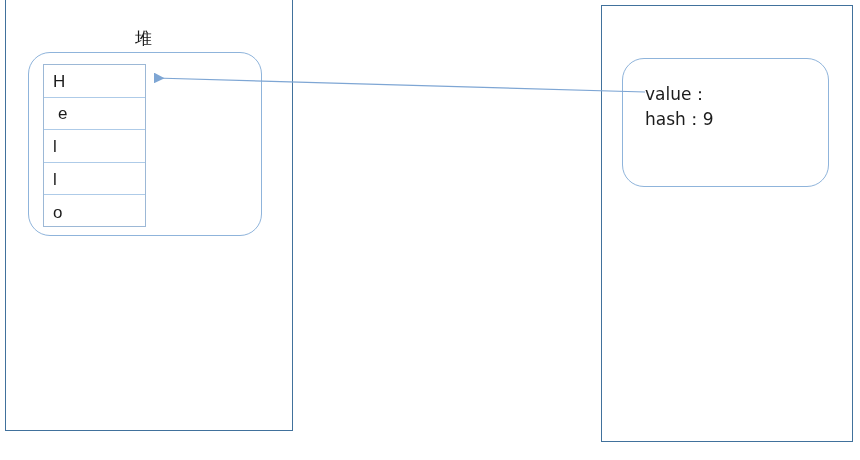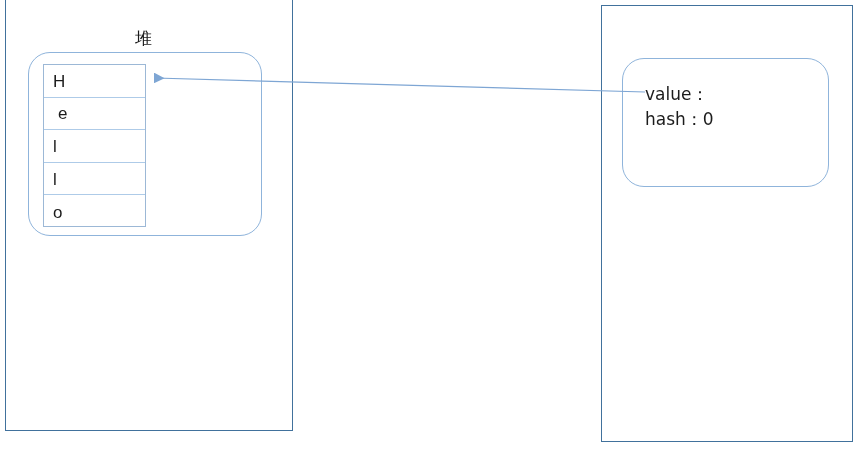--- a/index.html
+++ b/index.html
@@ -131,21 +131,21 @@
     </div>
   </div>
 
   <div class="panel" id="pool-panel"></div>
 
 
   <div class="round-box" id="pool-round"></div>
 
   <div class="pool-field" id="pool-field-value">value：</div>
 
-  <div class="pool-field" id="pool-field-hash">hash：0</div>
+  <div class="pool-field" id="pool-field-hash">hash：9</div>
 
   <svg id="connector" viewBox="0 0 860 460" xmlns="http://www.w3.org/2000/svg">
     <defs>
       <marker id="arrow-left" markerWidth="9" markerHeight="9" refX="8" refY="4.5" orient="auto-start-reverse">
         <path d="M 9,0 L 9,9 L 0,4.5 z" fill="#7EA6D4"></path>
       </marker>
     </defs>
     <line x1="645" y1="92" x2="155" y2="78" stroke="#7EA6D4" stroke-width="1.2" marker-end="url(#arrow-left)"></line>
   </svg>
 

